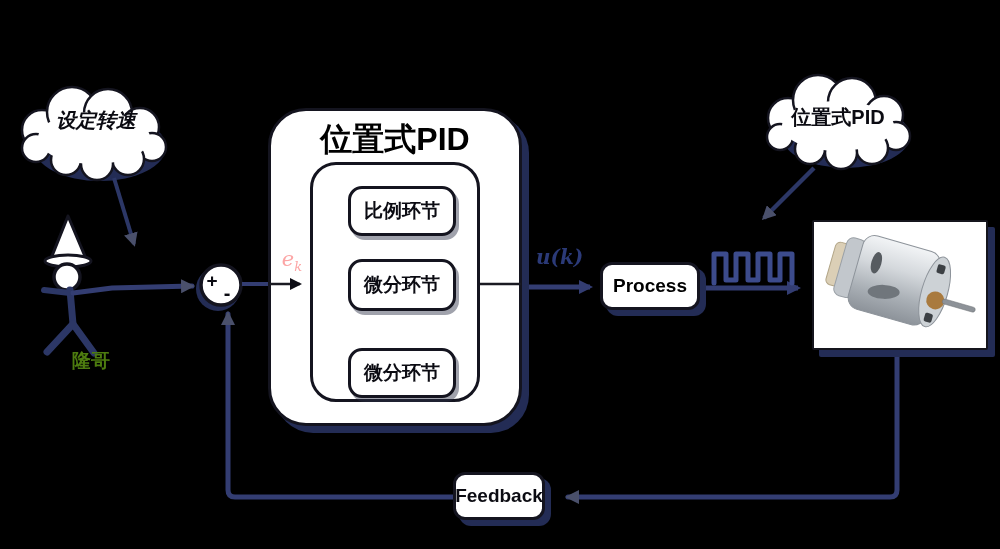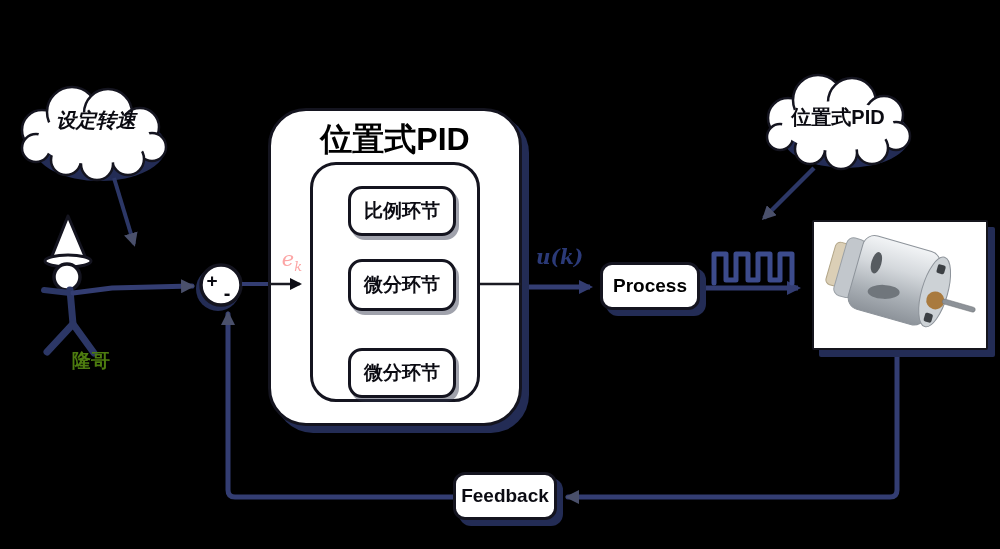--- a/index.html
+++ b/index.html
@@ -13,21 +13,21 @@
   .pid-outer{left:268px;top:108px;width:254px;height:318px;border-radius:38px;
              box-shadow:7px 7px 0 #232c55;}
   .pid-inner{left:310px;top:162px;width:170px;height:240px;border-radius:26px;border-width:3px;z-index:2;}
   .block{left:348px;width:108px;height:50px;border-radius:14px;border-width:3px;
          box-shadow:3px 4px 0 rgba(45,48,70,.45);display:flex;align-items:center;justify-content:center;
          font-weight:bold;font-size:19px;color:#0b0b12;z-index:3;}
   .blk1{top:186px;} .blk2{top:259px;height:52px;} .blk3{top:348px;}
   .procbox{left:600px;top:262px;width:100px;height:48px;border-radius:12px;
            box-shadow:6px 6px 0 #232c55;display:flex;align-items:center;justify-content:center;
            font-weight:bold;font-size:19px;color:#000000;}
-  .fbbox{left:453px;top:472px;width:104px;height:48px;border-radius:12px;
+  .fbbox{left:453px;top:472px;width:92px;height:48px;border-radius:12px;
          box-shadow:6px 6px 0 #232c55;display:flex;align-items:center;justify-content:center;
          font-weight:bold;font-size:19px;color:#0b0b12;}
   .motorframe{left:812px;top:220px;width:176px;height:130px;border:2px solid #15151d;border-radius:2px;
               box-shadow:7px 7px 0 #232c55;padding:0;}
   .lbl{position:absolute;z-index:5;}
   .pid-title{left:268px;top:118px;width:254px;text-align:center;font-size:32px;font-weight:bold;color:#000;}
   .cloud-txt{font-size:20px;font-weight:bold;color:#0b0b12;text-align:center;}
   .ct1{left:36px;top:107px;width:120px;font-style:italic;}
   .ct2{left:780px;top:104px;width:116px;}
   .math{font-family:"DejaVu Serif","Liberation Serif",serif;font-style:italic;}

